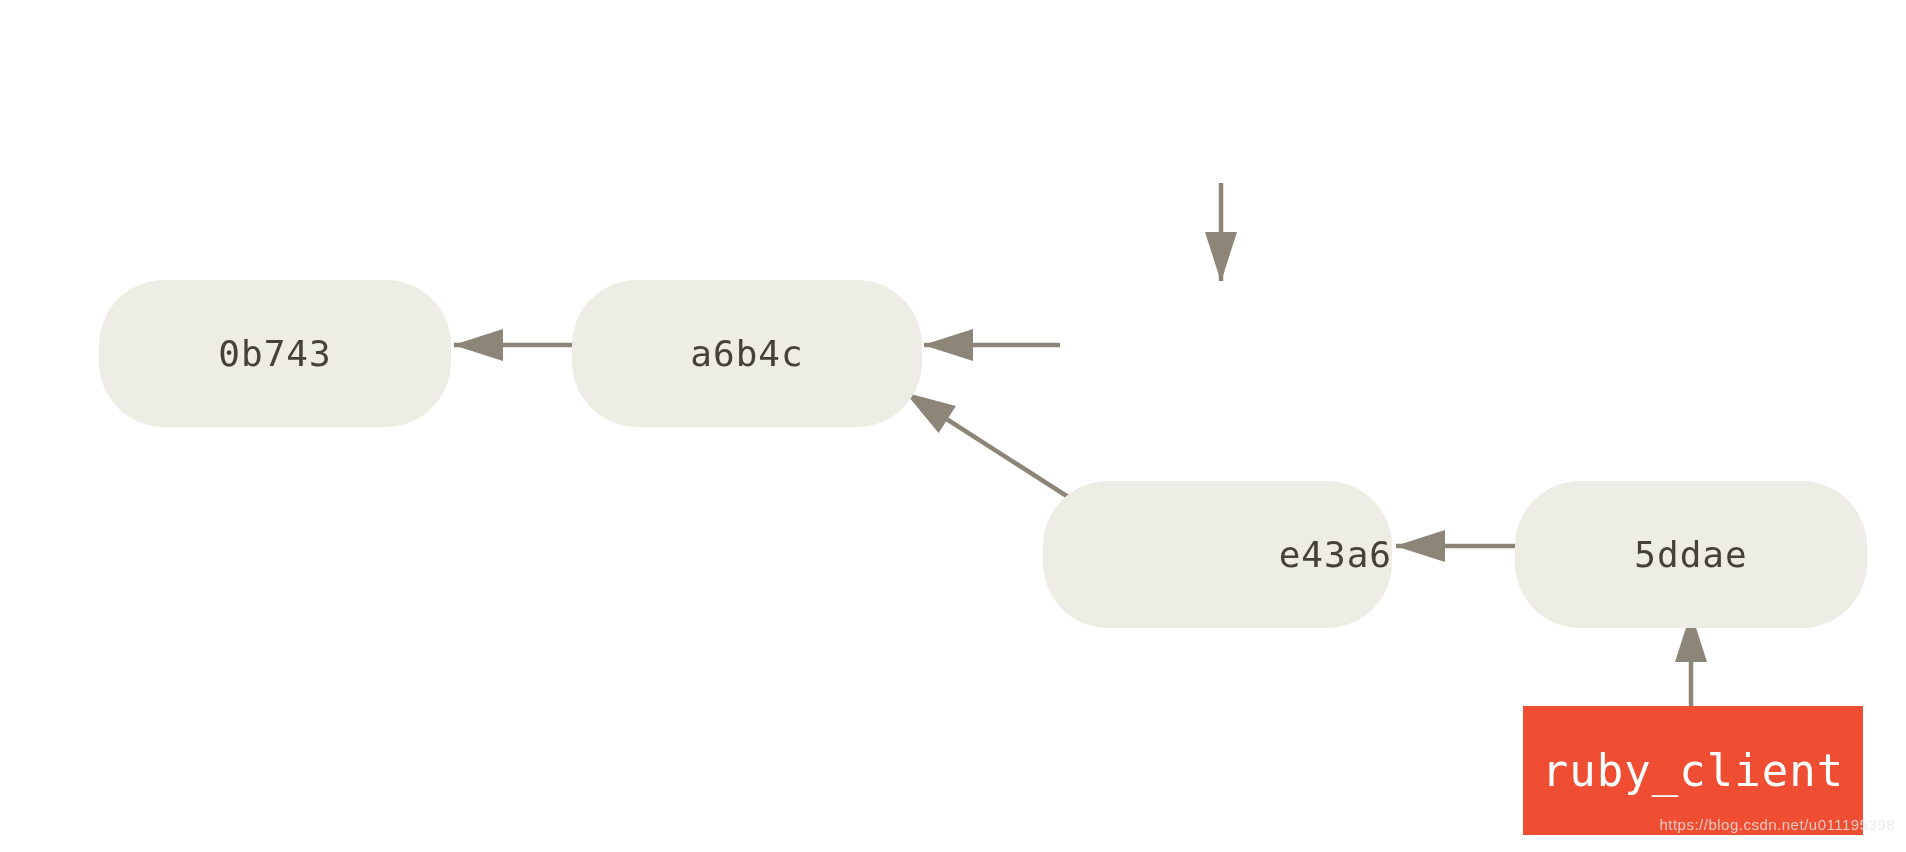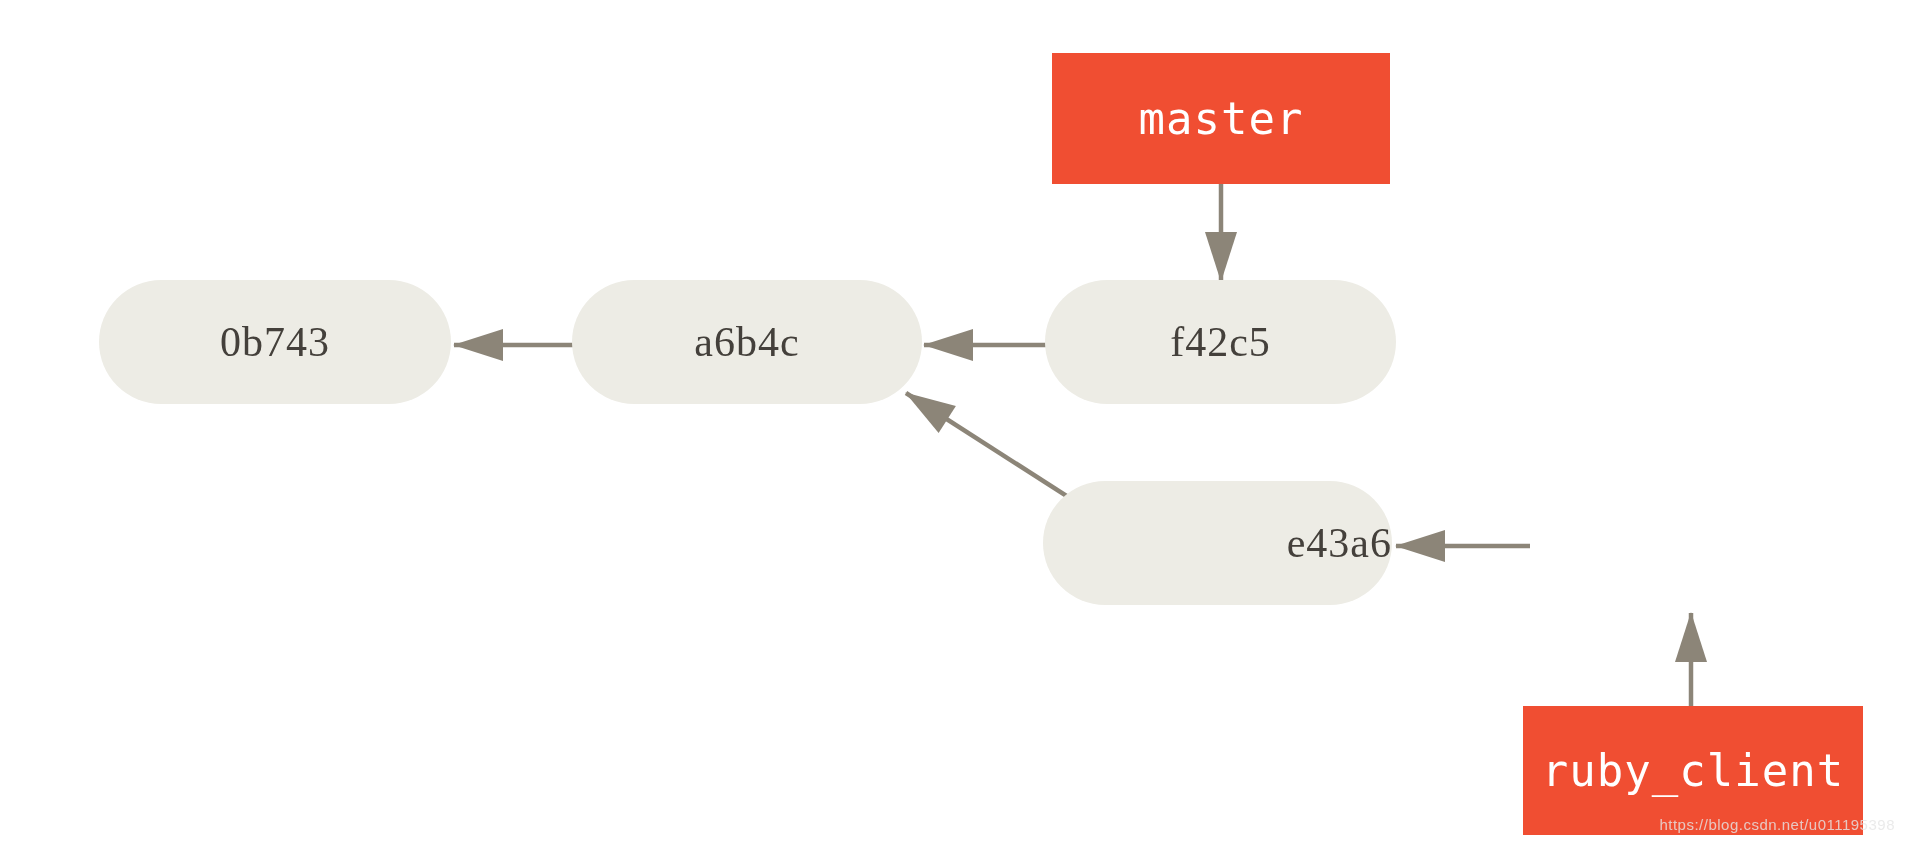--- a/index.html
+++ b/index.html
@@ -32,25 +32,24 @@
   .node {
     position: absolute;
     display: flex;
     align-items: center;
     justify-content: center;
     z-index: 2;
   }
   .commit {
     background: var(--commit-fill);
     border-radius: 65px;
-    height: 124px;
+    height: 147px;
     color: var(--commit-text);
-    font-size: 42px;
+    font-size: 36px;
     letter-spacing: 1px;
-    font-family: Liberation Serif, serif;
   }
   .branch {
     background: var(--branch-fill);
     color: var(--branch-text);
     font-size: 44px;
     letter-spacing: 1px;
   }
   .node-0b743   { left:  99px;  top: 280px; width: 352px; }
   .node-a6b4c   { left: 572px;  top: 280px; width: 350px; }
   .node-f42c5   { left: 1045px; top: 280px; width: 351px; }
@@ -88,29 +87,26 @@
     <line x1="1691" y1="708" x2="1691" y2="613" marker-end="url(#ah)"></line>
     <line x1="1115" y1="527" x2="906" y2="393" marker-end="url(#ah)"></line>
   </svg>
 
   <div class="node commit node-0b743">
     <span>0b743</span>
   </div>
   <div class="node commit node-a6b4c">
     <span>a6b4c</span>
   </div>
-  <div class="node commit node-f42c5">
-    <span>f42c5</span>
-  </div>
   <div class="node commit node-e43a6">
     <span>e43a6</span>
   </div>
+  <div class="node commit node-5ddae">
+    <span>5ddae</span>
+  </div>
 
-  <div class="node branch node-master">
-    <span>master</span>
-  </div>
   <div class="node branch node-ruby-client">
     <span>ruby_client</span>
   </div>
 
   <div class="watermark">https://blog.csdn.net/u011195398</div>
 
 </div>
 
 </body></html>

